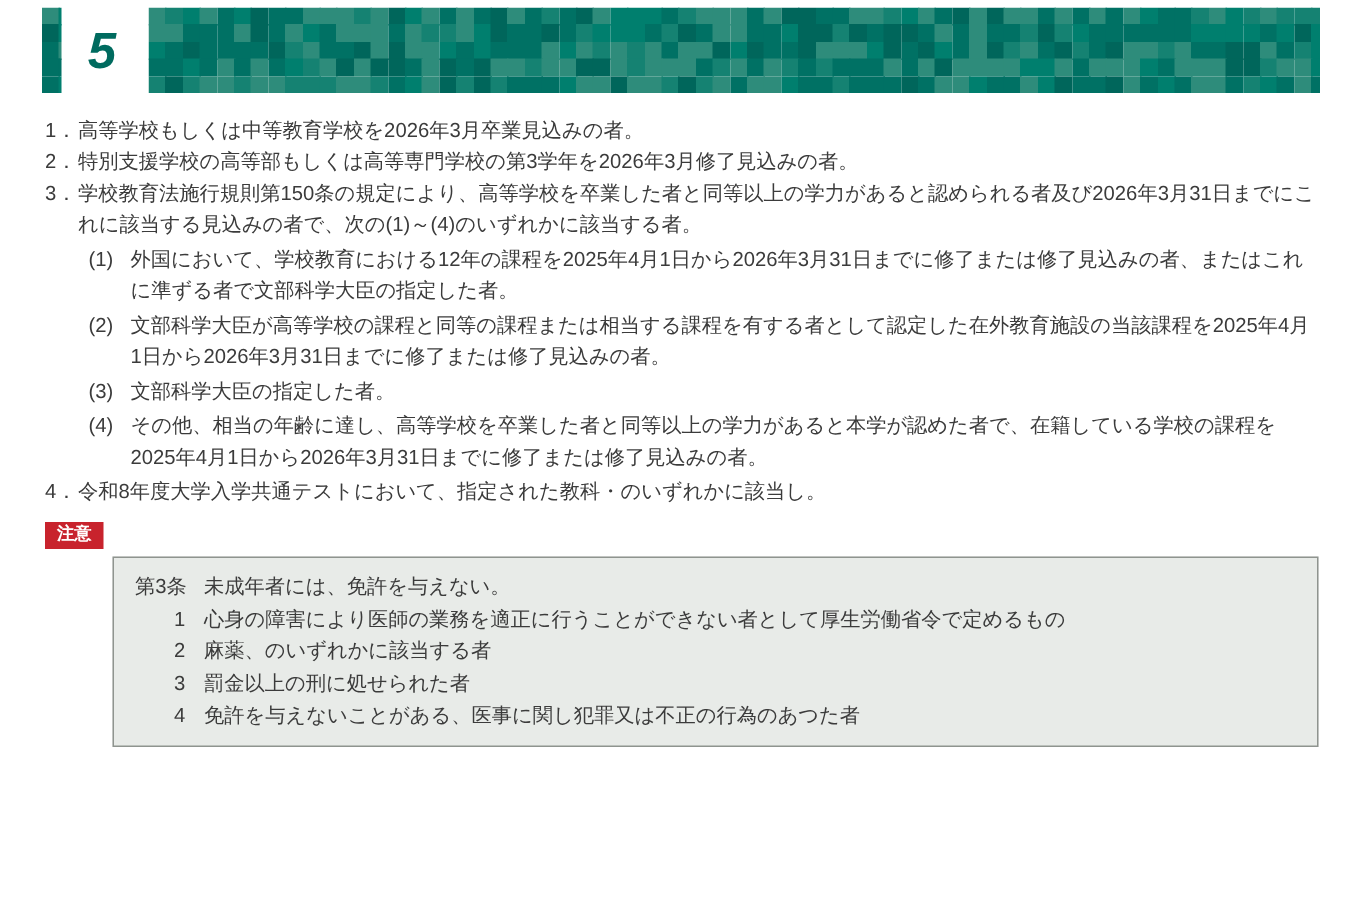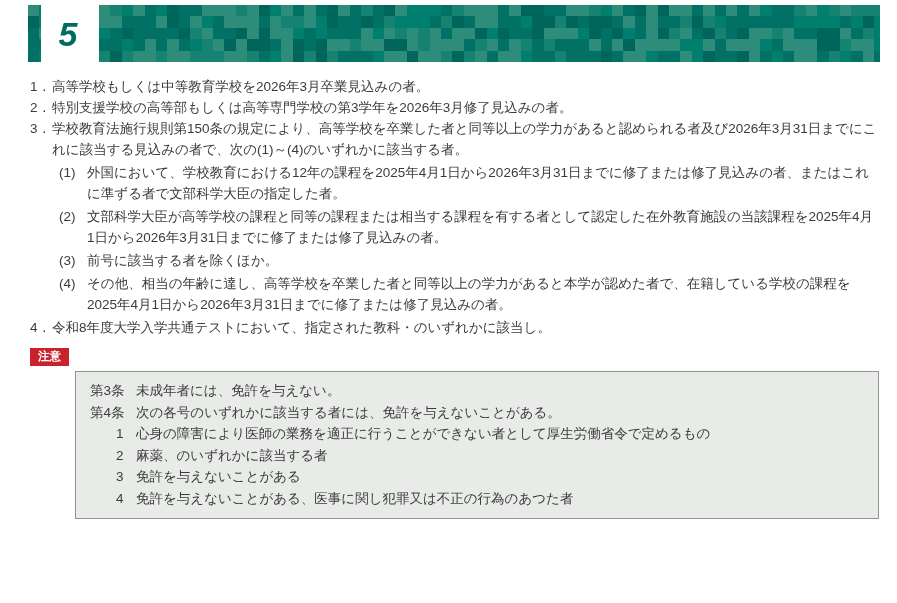--- a/index.html
+++ b/index.html
@@ -486,21 +486,21 @@
     <div class="li sub">
       <span class="mk">(1)</span>
       <span class="tx">外国において、学校教育における12年の課程を2025年4月1日から2026年3月31日までに修了または修了見込みの者、またはこれに準ずる者で文部科学大臣の指定した者。</span>
     </div>
     <div class="li sub">
       <span class="mk">(2)</span>
       <span class="tx">文部科学大臣が高等学校の課程と同等の課程または相当する課程を有する者として認定した在外教育施設の当該課程を2025年4月1日から2026年3月31日までに修了または修了見込みの者。</span>
     </div>
     <div class="li sub">
       <span class="mk">(3)</span>
-      <span class="tx">前号に該当する者を除くほか。</span>
+      <span class="tx">文部科学大臣の指定した者。</span>
     </div>
     <div class="li sub">
       <span class="mk">(4)</span>
       <span class="tx">その他、相当の年齢に達し、高等学校を卒業した者と同等以上の学力があると本学が認めた者で、在籍している学校の課程を2025年4月1日から2026年3月31日までに修了または修了見込みの者。</span>
     </div>
 
     <div class="li top4">
       <span class="mk">4．</span>
       <span class="tx">令和8年度大学入学共通テストにおいて、指定された教科・のいずれかに該当し。</span>
     </div>
@@ -508,35 +508,31 @@
     <div class="notice">
       <span class="badge">注意</span>
     </div>
 
 
     <div class="law-box">
       <div class="li art">
         <span class="mk">第3条</span>
         <span class="tx">未成年者には、免許を与えない。</span>
       </div>
-      <div class="li art">
-        <span class="mk">第4条</span>
-        <span class="tx">次の各号のいずれかに該当する者には、免許を与えないことがある。</span>
-      </div>
       <div class="li clause">
         <span class="mk">1</span>
         <span class="tx">心身の障害により医師の業務を適正に行うことができない者として厚生労働省令で定めるもの</span>
       </div>
       <div class="li clause">
         <span class="mk">2</span>
         <span class="tx">麻薬、のいずれかに該当する者</span>
       </div>
       <div class="li clause">
         <span class="mk">3</span>
-        <span class="tx">免許を与えないことがある</span>
+        <span class="tx">罰金以上の刑に処せられた者</span>
       </div>
       <div class="li clause">
         <span class="mk">4</span>
         <span class="tx">免許を与えないことがある、医事に関し犯罪又は不正の行為のあつた者</span>
       </div>
     </div>
 
   </div>
 </div>
 

